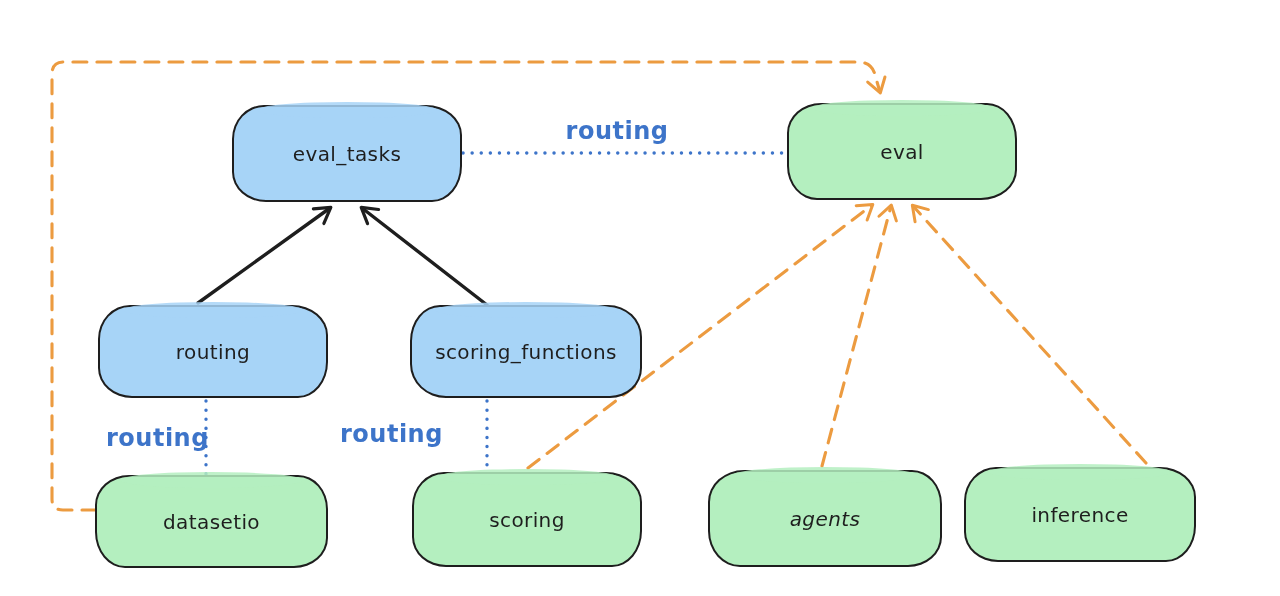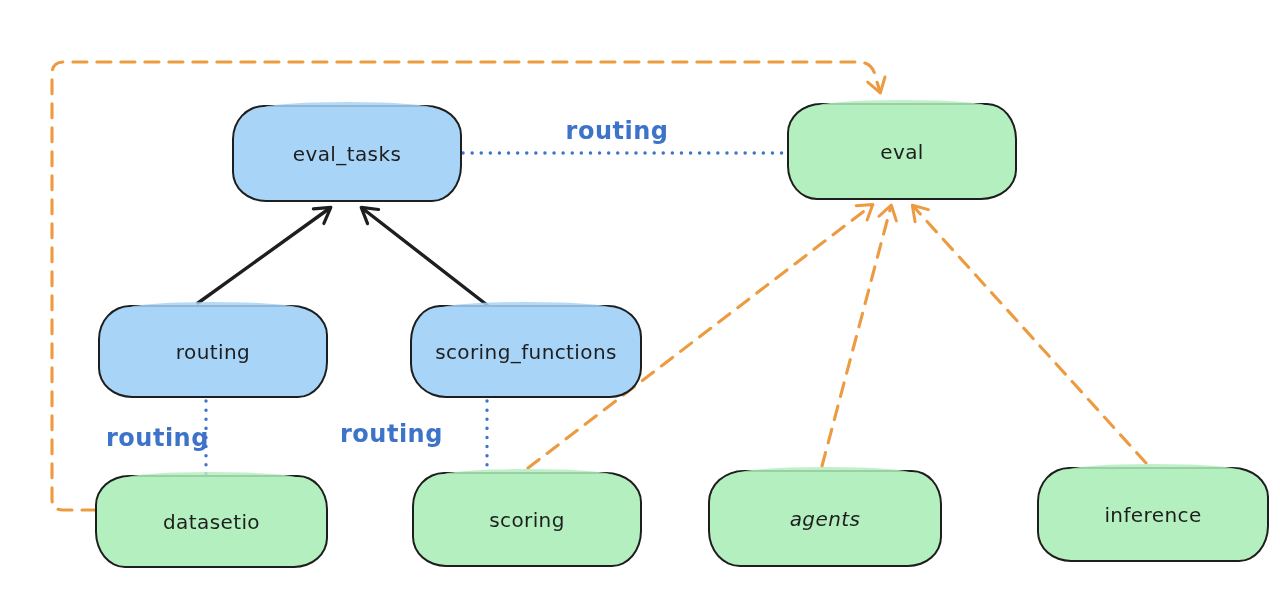--- a/index.html
+++ b/index.html
@@ -34,21 +34,21 @@
   .node.blue{background:var(--blue-fill);}
   .node.green{background:var(--green-fill);}
 
   .n-eval-tasks       {left:232px; top:105px; width:230px; height:97px;}
   .n-eval             {left:787px; top:103px; width:230px; height:97px; border-radius:34px 30px 36px 30px / 30px 36px 30px 34px;}
   .n-datasets         {left:98px;  top:305px; width:230px; height:93px;}
   .n-scoring-functions{left:378px; top:305px; width:232px; height:93px; border-radius:30px 34px 32px 36px / 36px 32px 30px 34px;margin-left:32px;}
   .n-datasetio        {left:95px;  top:475px; width:233px; height:93px; border-radius:34px 30px 34px 30px / 30px 34px 30px 36px;}
   .n-scoring          {left:388px; top:472px; width:230px; height:95px;margin-left:24px;}
   .n-agents           {left:708px; top:470px; width:234px; height:97px; border-radius:36px 30px 34px 32px / 32px 34px 30px 36px;font-style:italic;}
-  .n-inference        {left:1037px;top:467px; width:232px; height:95px;}
+  .n-inference        {left:964px;top:467px; width:232px; height:95px;}
 
   .edge-label{
     position:absolute;z-index:3;
     color:var(--routing-blue);
     font-size:24px;font-weight:bold;letter-spacing:0.5px;
     text-align:center;
   }
   .el-1{left:547px; top:117px; width:140px;}
   .el-2{left:106px; top:424px; width:100px;}
   .el-3{left:340px; top:420px; width:100px;}

